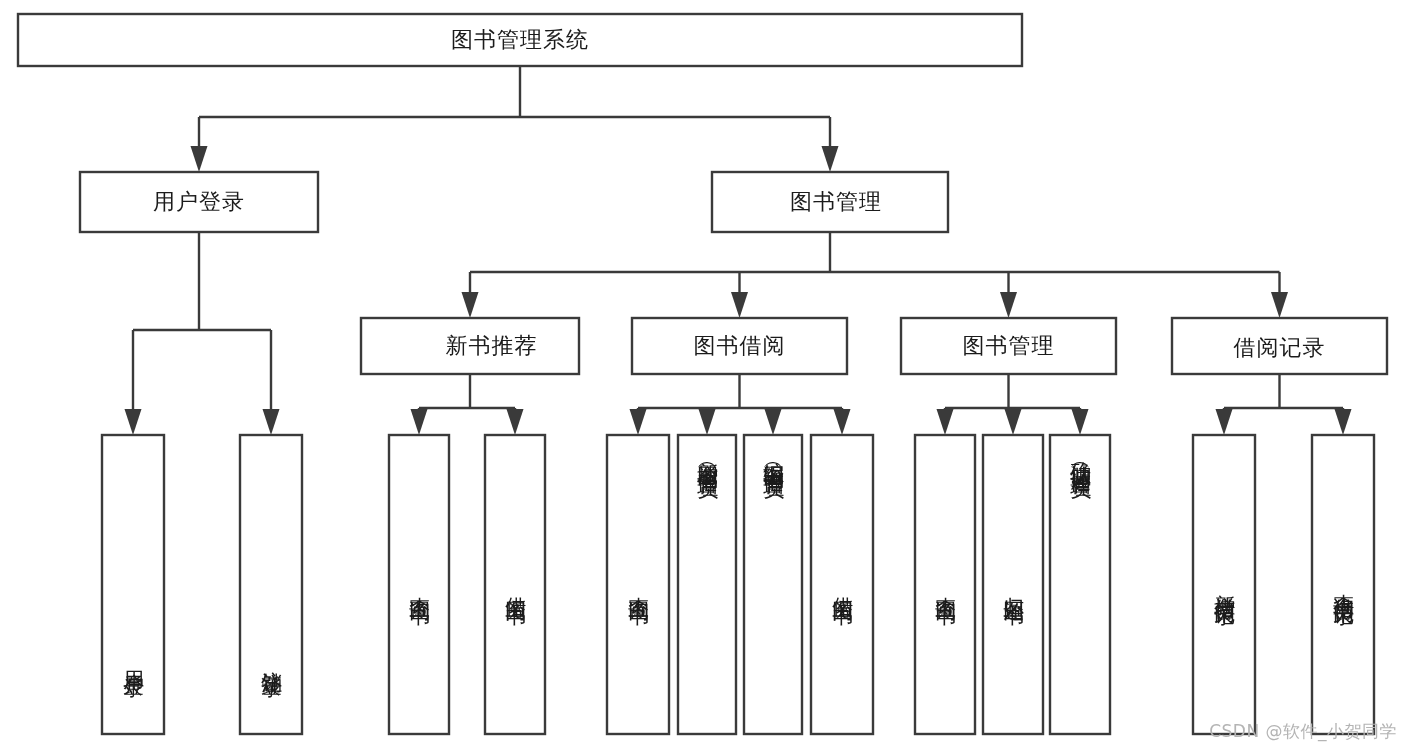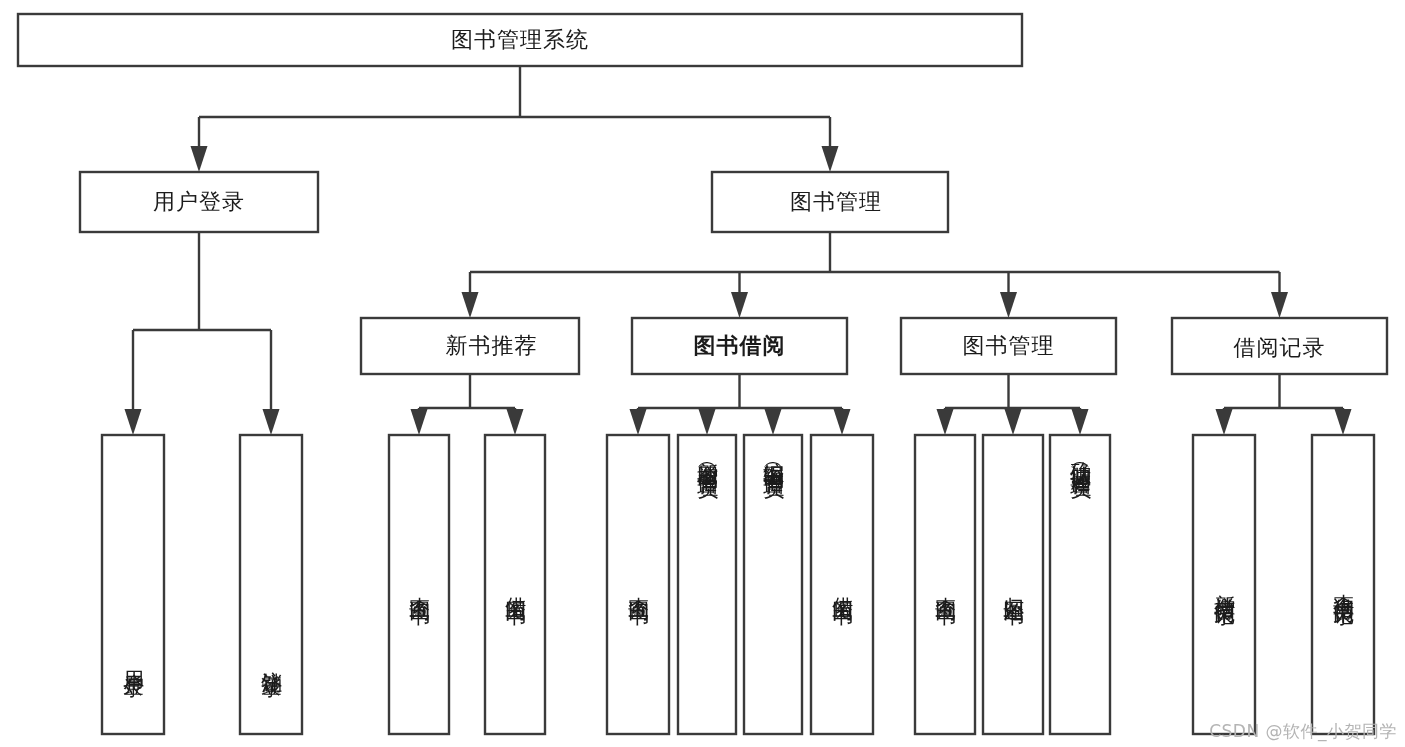--- a/index.html
+++ b/index.html
@@ -187,21 +187,21 @@
       </div>
       <div class="htext-wrap" style="left: 80px; top: 172px; width: 238px; height: 60px;">
         <div class="htext">用户登录</div>
       </div>
       <div class="htext-wrap" style="left: 712px; top: 172px; width: 248px; height: 60px;">
         <div class="htext">图书管理</div>
       </div>
       <div class="htext-wrap" style="left: 361px; top: 318px; width: 261px; height: 56px;">
         <div class="htext">新书推荐</div>
       </div>
-      <div class="htext-wrap" style="left: 632px; top: 318px; width: 215px; height: 56px; font-weight: bold;">
+      <div class="htext-wrap" style="left: 632px; top: 318px; width: 215px; height: 56px;">
         <div class="htext">图书借阅</div>
       </div>
       <div class="htext-wrap" style="left: 901px; top: 318px; width: 215px; height: 56px;">
         <div class="htext">图书管理</div>
       </div>
       <div class="htext-wrap" style="left: 1172px; top: 318px; width: 215px; height: 60px;">
         <div class="htext">借阅记录</div>
       </div>
       <div class="vtext-wrap" style="left: 102px; top: 435px; width: 62px; height: 299px; align-items: flex-end; padding-top: 0px; padding-bottom: 70px; box-sizing: border-box;">
         <div class="vtext">用户登录</div>

